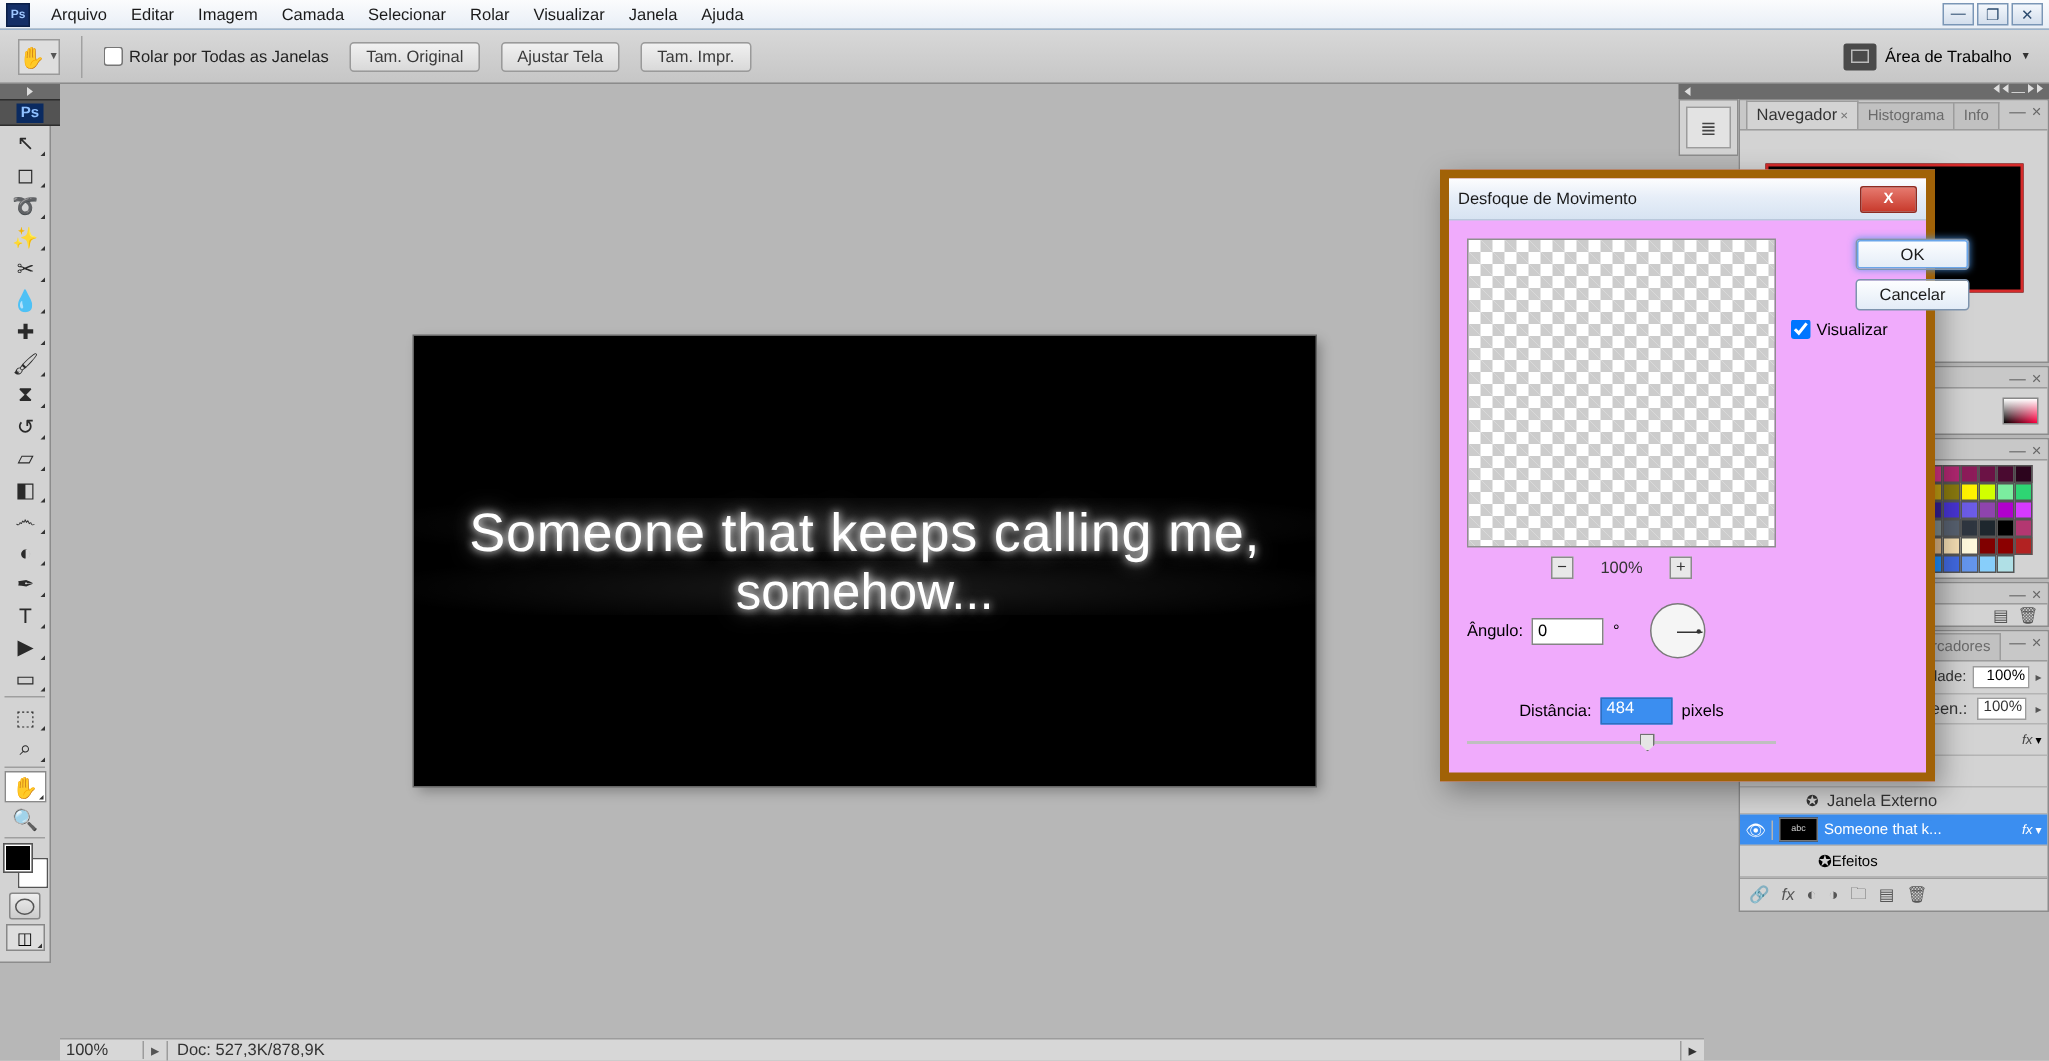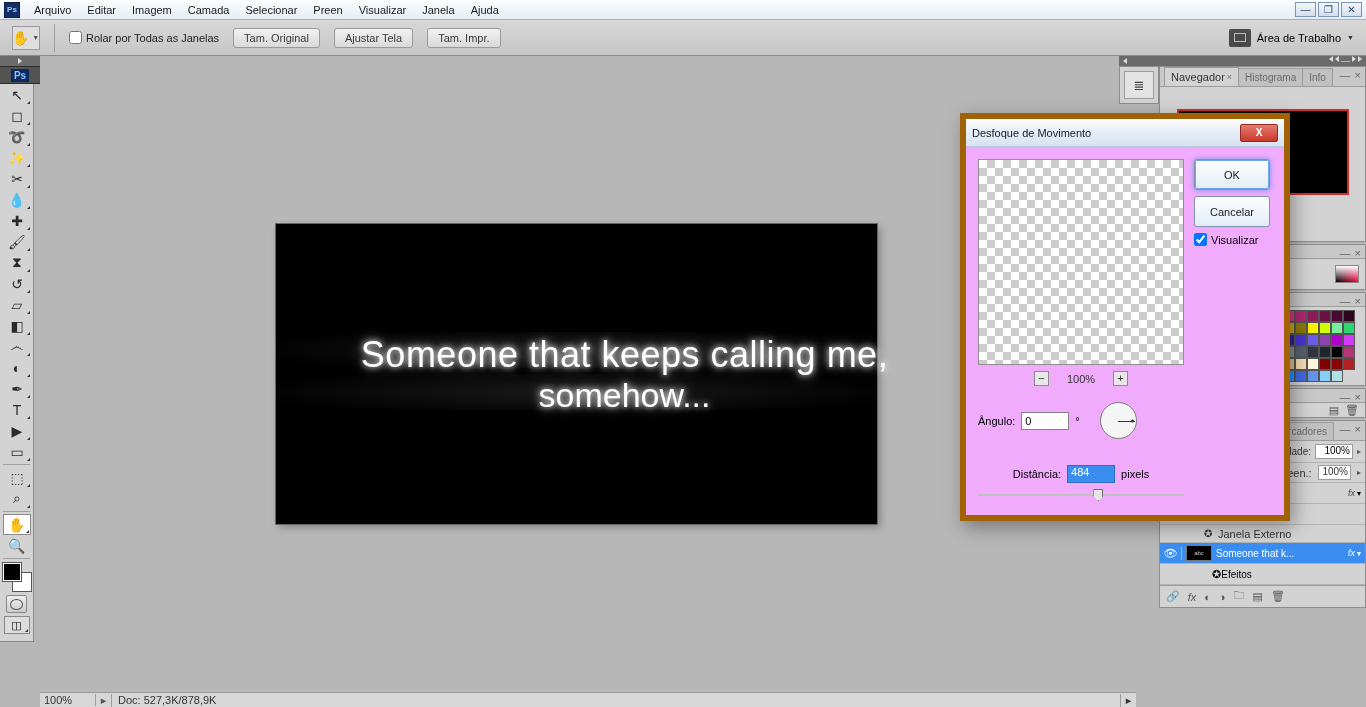--- a/index.html
+++ b/index.html
@@ -23,21 +23,21 @@
 .optionsbar input[type=checkbox] { width:13px; height:13px; }
 .optionsbar .opt-btn { height:20px; padding:0 10px; border:1px solid #9a9a9a; border-radius:3px; background:linear-gradient(#f1f1f1,#d9d9d9); color:#3a3a3a; }
 .optionsbar .workspace { display:flex; align-items:center; gap:6px; }
 .optionsbar .ws-icon { width:22px; height:18px; background:#4a4a4a; border-radius:2px; display:flex; align-items:center; justify-content:center; }
 .optionsbar .ws-icon::after { content:""; width:10px; height:7px; border:1px solid #bbb; display:block; }
 .optionsbar .ws-tri { font-size:7px; color:#333; }
 
 
 .main-area { position:absolute; top:56px; left:0; right:0; bottom:0; }
 .canvas-zone { position:absolute; top:0; left:40px; right:230px; bottom:15px; background:#b7b7b7; }
-.doc-canvas { position:absolute; top:168px; left:236px; width:601px; height:300px; background:#000; box-shadow: 0 0 0 1px #666, 3px 3px 8px rgba(0,0,0,.3); padding-left: 48px; }
+.doc-canvas { position:absolute; top:168px; left:236px; width:601px; height:300px; background:#000; box-shadow: 0 0 0 1px #666, 3px 3px 8px rgba(0,0,0,.3); }
 .doc-canvas .glowtext { position:absolute; width:100%; top:110px; text-align:center; color:#fff; font-family: 'Segoe UI Light', 'Helvetica Neue', sans-serif; font-weight:200; }
 .doc-canvas .neon { font-size:36px; text-shadow: 0 0 6px #fff, 0 0 14px rgba(255,255,255,.6); letter-spacing:0.5px; }
 .doc-canvas .neon2 { font-size:34px; text-shadow: 0 0 6px #fff, 0 0 14px rgba(255,255,255,.6); }
 .doc-canvas .blurline { position:absolute; left:0; right:0; height:36px; background: radial-gradient(ellipse 80% 100% at center, rgba(255,255,255,.10), transparent 70%); }
 
 
 .statusbar { position:absolute; left:40px; right:230px; bottom:0; height:15px; background:#d7d7d7; border-top:1px solid #9c9c9c; display:flex; align-items:center; font-size:10px; color:#333; }
 .statusbar .zoom { width:56px; padding:0 4px; border-right:1px solid #9c9c9c; }
 .statusbar .arrow { width:16px; text-align:center; border-right:1px solid #9c9c9c; color:#555; }
 .statusbar .docinfo { padding:0 6px; flex:1; }
@@ -132,37 +132,37 @@
 .dialog .row { display:flex; align-items:center; gap:6px; margin-top:10px; }
 .dialog .row.centered { justify-content:center; }
 .dialog .numbox { width:48px; height:18px; border:1px solid #848484; background:#fff; font-size:11px; padding:0 3px; }
 .dialog .numbox.selected { background:#3b8ef0; color:#fff; border-color:#2d6fc0; }
 .dialog .angle-wheel { width:37px; height:37px; border:1px solid #7a7a7a; border-radius:50%; background:#f5f5f5; position:relative; margin-left:14px; }
 .dialog .angle-wheel::after { content:""; position:absolute; top:50%; left:50%; width:17px; height:1px; background:#333; transform-origin:left center; }
 .dialog .angle-wheel .dot { position:absolute; top:50%; right:2px; width:3px; height:3px; background:#333; border-radius:50%; transform:translateY(-50%); }
 .dialog .slider-track { position:relative; height:16px; margin-top:4px; }
 .dialog .slider-track .line { position:absolute; top:7px; left:0; right:0; height:2px; background:#bfbfbf; }
 .dialog .slider-track .thumb { position:absolute; top:2px; left:56%; width:10px; height:12px; background:#e5e5e5; border:1px solid #707070; clip-path: polygon(0 0, 100% 0, 100% 60%, 50% 100%, 0 60%); }
-.dialog .button { width:76px; height:31px; border:1px solid #7e94ae; border-radius:3px; background:linear-gradient(#fdfeff,#e3ecf7); color:#1a1a1a; display:flex; align-items:center; justify-content:center; margin-bottom:6px; }
+.dialog .button { width:76px; height:21px; border:1px solid #7e94ae; border-radius:3px; background:linear-gradient(#fdfeff,#e3ecf7); color:#1a1a1a; display:flex; align-items:center; justify-content:center; margin-bottom:6px;margin-left:43px; }
 .dialog .button.primary { box-shadow: 0 0 0 1px #6aa6ea inset, 0 0 5px rgba(73,148,230,0.8); }
 .dialog .side-col { width:86px; margin-left:10px; }
 .dialog .chk { display:flex; align-items:center; gap:4px; margin-top:4px; }
 .dialog input[type=checkbox] { width:13px; height:13px; }
 </style>
 </head>
 <body>
 
 <div class="menubar">
   <div class="app-icon"></div>
   <div class="menu-item">Arquivo</div>
   <div class="menu-item">Editar</div>
   <div class="menu-item">Imagem</div>
   <div class="menu-item">Camada</div>
   <div class="menu-item">Selecionar</div>
-  <div class="menu-item">Preen</div>
+  <div class="menu-item">Rolar</div>
   <div class="menu-item">Visualizar</div>
   <div class="menu-item">Janela</div>
   <div class="menu-item">Ajuda</div>
   <div class="spacer"></div>
   <div class="winbtn">—</div>
   <div class="winbtn">❐</div>
   <div class="winbtn">✕</div>
 </div>
 
 <div class="optionsbar">

